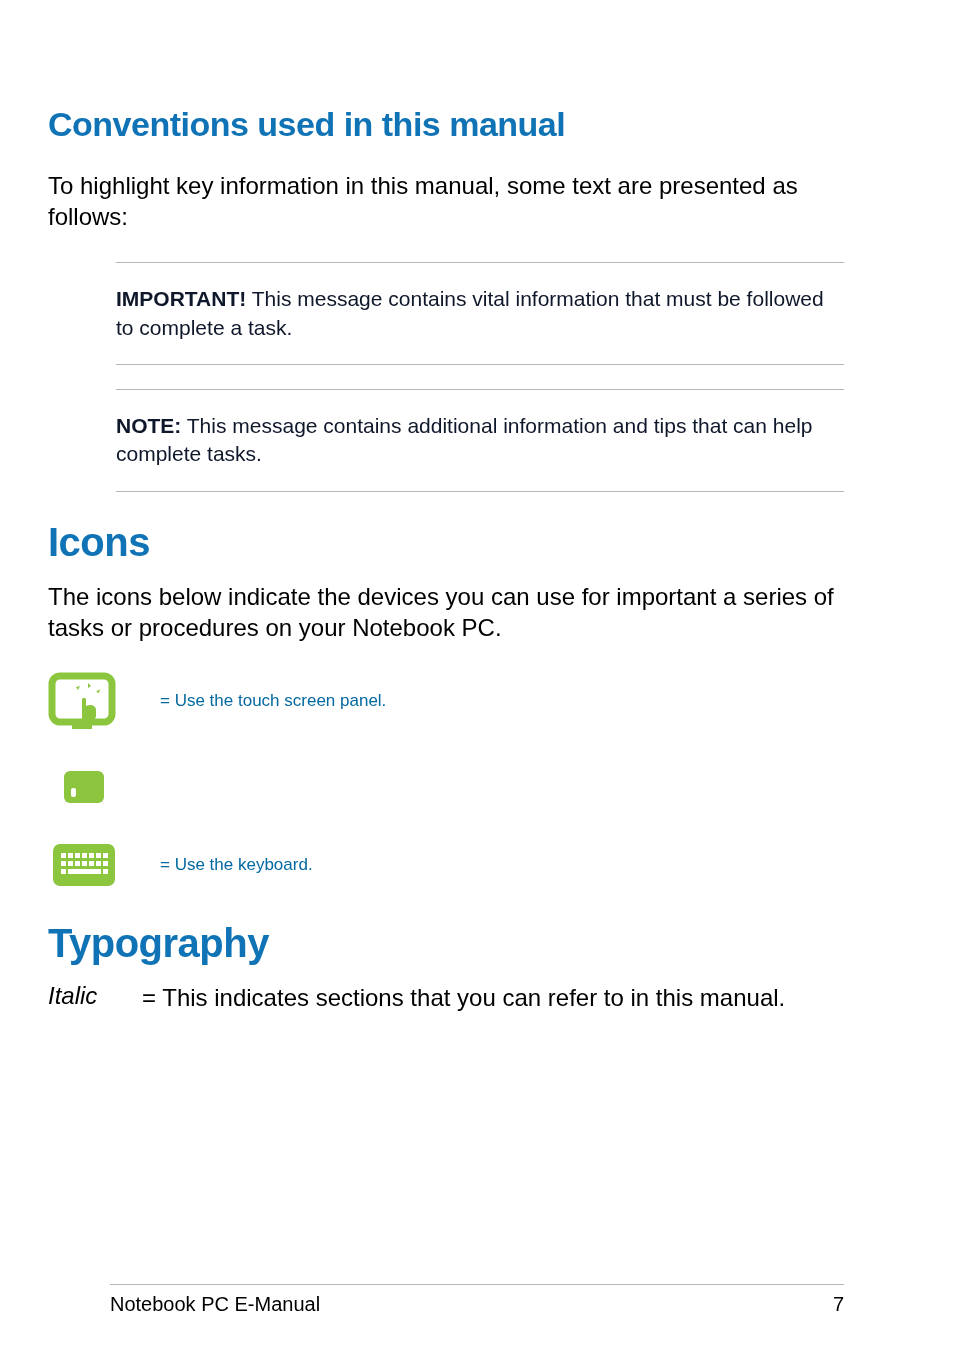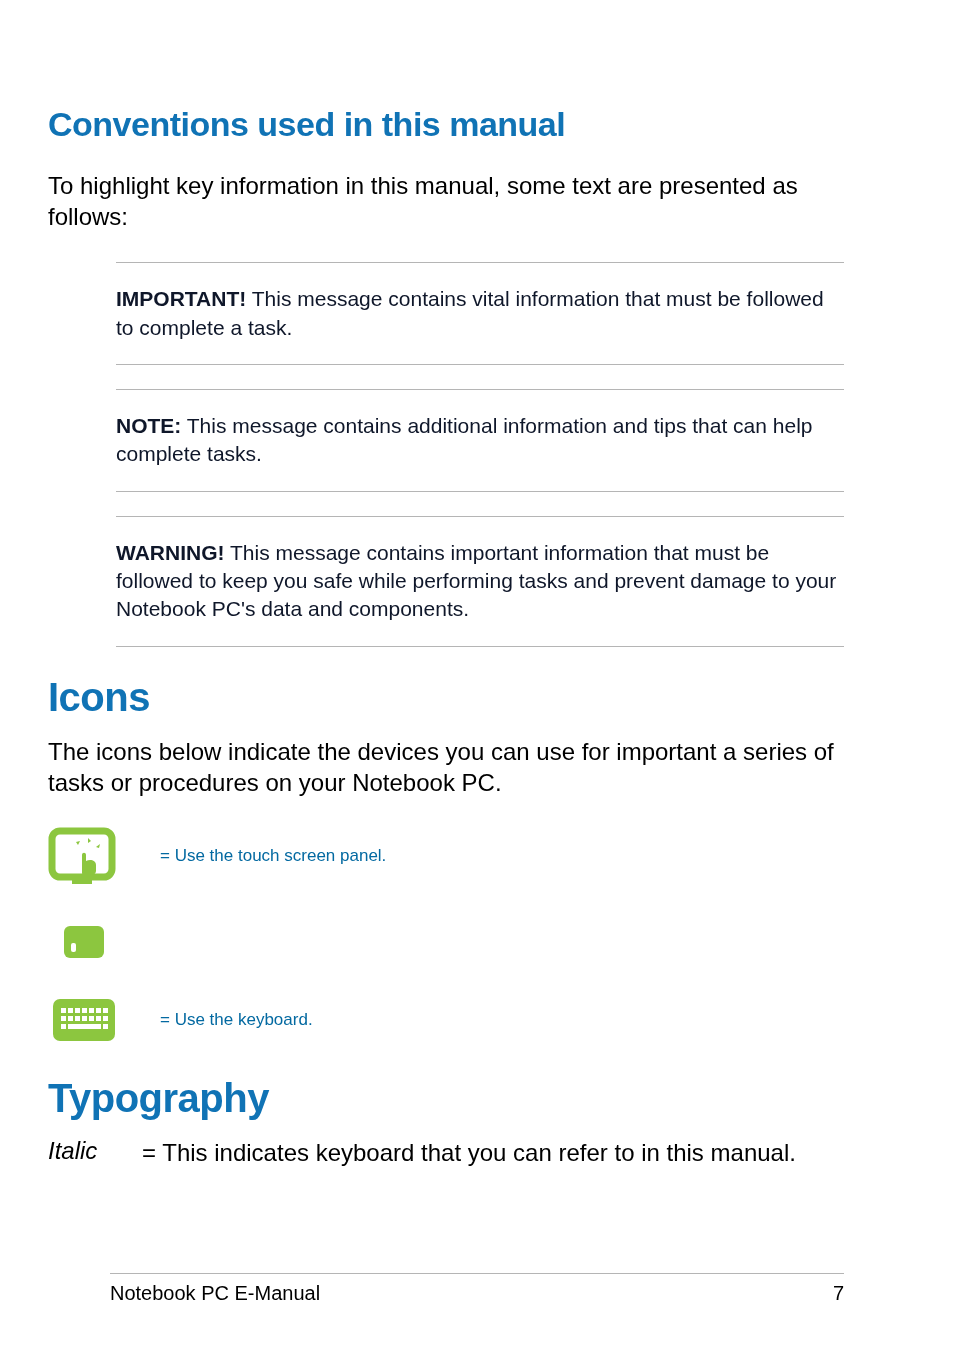--- a/index.html
+++ b/index.html
@@ -86,21 +86,21 @@
       flex-shrink: 0;
     }
     .typo-bold { font-weight: 700; }
     .typo-italic { font-style: italic; }
     .typo-desc {
       font-size: 24px;
       line-height: 1.3;
     }
     .footer {
       position: absolute;
-      bottom: 40px;
+      bottom: 29px;
       left: 110px;
       right: 110px;
       display: flex;
       justify-content: space-between;
       align-items: baseline;
       border-top: 1px solid #b5b5b5;
       padding-top: 8px;
     }
     .footer-left {
       font-size: 20px;
@@ -125,25 +125,20 @@
       <span class="callout-bold">IMPORTANT!</span><span> This message contains vital information that must be followed to complete a task.</span>
     </p>
   </div>
 
   <div class="callout-box">
     <p class="callout-text">
       <span class="callout-bold">NOTE:</span><span> This message contains additional information and tips that can help complete tasks.</span>
     </p>
   </div>
 
-  <div class="callout-box">
-    <p class="callout-text">
-      <span class="callout-bold">WARNING!</span><span> This message contains important information that must be followed to keep you safe while performing tasks and prevent damage to your Notebook PC's data and components.</span>
-    </p>
-  </div>
 
   <h2 class="heading-2">Icons</h2>
 
   <p class="body-text">The icons below indicate the devices you can use for important a series of tasks or procedures on your Notebook PC.</p>
 
   <div class="icon-row first">
     <div class="icon-block">
       <svg width="72" height="62" viewBox="0 0 72 62">
         <rect x="4" y="6" width="60" height="46" rx="8" ry="8" fill="none" stroke="#8cc63f" stroke-width="7"></rect>
         <rect x="24" y="52" width="20" height="7" fill="#8cc63f"></rect>
@@ -197,21 +192,21 @@
       </svg>
     </div>
     <span class="icon-label">= Use the keyboard.</span>
   </div>
 
   <h2 class="heading-2">Typography</h2>
 
 
   <div class="typo-row">
     <span class="typo-label typo-italic">Italic</span>
-    <span class="typo-desc">= This indicates keyboard that you can refer to in this manual.</span>
+    <span class="typo-desc">= This indicates sections that you can refer to in this manual.</span>
   </div>
 
 </div>
 
 <div class="footer">
   <span class="footer-left">Notebook PC E-Manual</span>
   <span class="footer-right">7</span>
 </div>
 
 </body></html>

